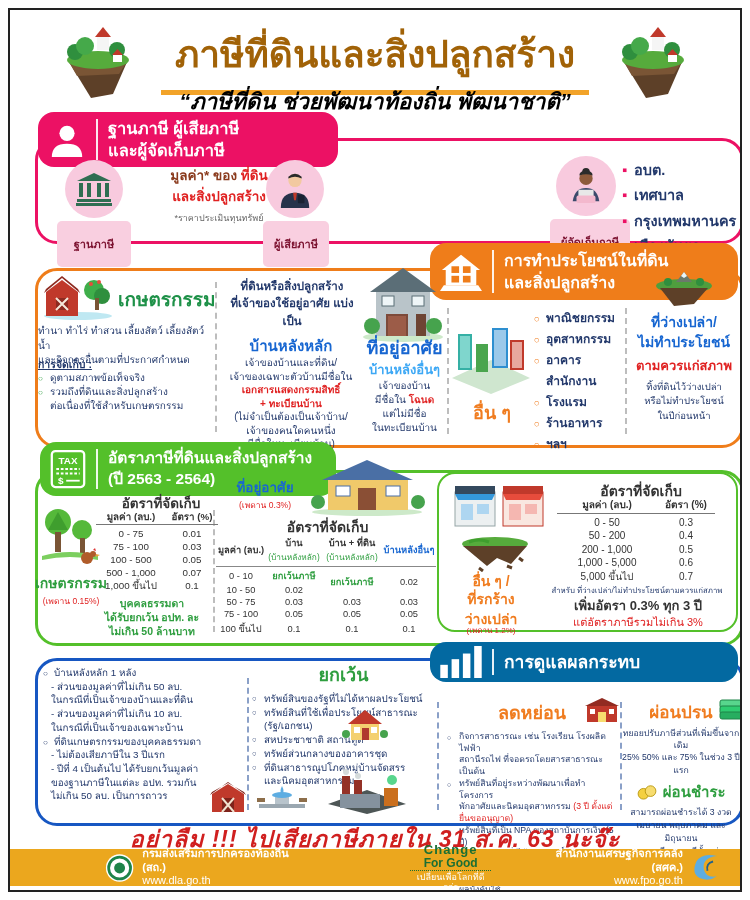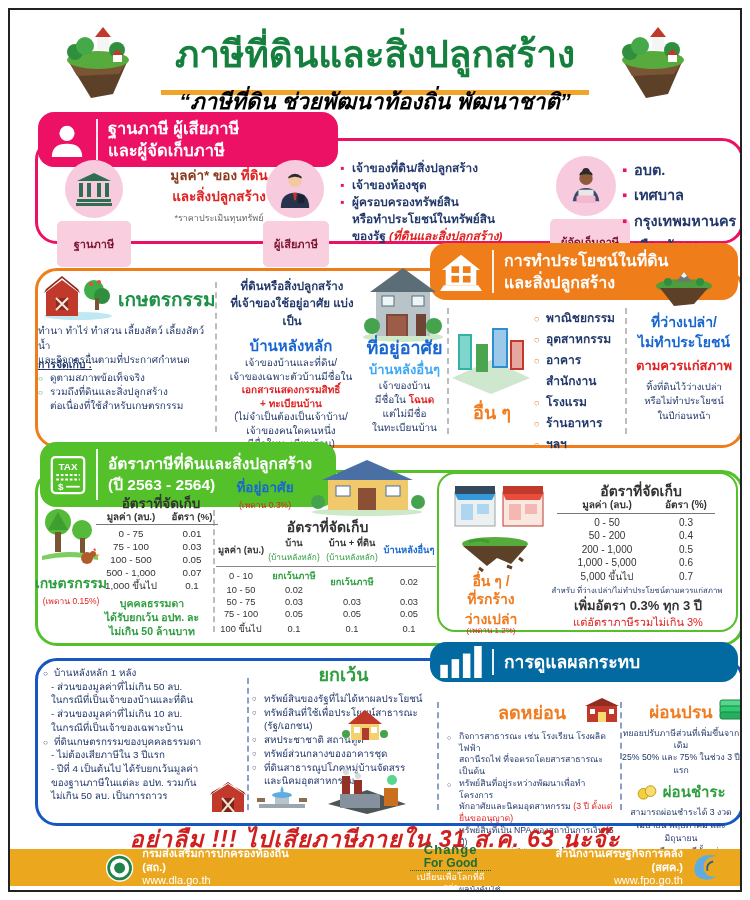--- a/index.html
+++ b/index.html
@@ -32,21 +32,21 @@
   ul.grnb li::before{content:"○";color:#2e9e3f;font-size:.8em;top:2px;}
   ul.navyb li::before{content:"○";color:#22386b;font-size:.8em;top:2px;}
   .cb{position:relative;padding-left:11px;}
   .cb::before{content:"○";position:absolute;left:0;top:2px;font-size:8px;color:#22386b;}
   .sub{padding-left:8px;white-space:pre-line;}
   .grid2{display:grid;text-align:center;}
   .grid2 .h{font-weight:bold;border-bottom:1px solid #777;padding-bottom:1px;margin-bottom:2px;}
   table.rtab{border-collapse:collapse;width:100%;font-size:9.3px;text-align:center;}
   table.rtab td{padding:1px 0;}
   table.rtab tr.hd td{font-weight:bold;border-bottom:1px solid #888;padding-bottom:2px;}
-  .title{display:inline-block;font-size:37px;font-weight:800;color:#15803d;border-bottom:5px solid #f2a329;padding:0 14px 7px;}
+  .title{display:inline-block;font-size:37px;font-weight:800;color:#a16207;border-bottom:5px solid #f2a329;padding:0 14px 7px;}
   .subtitle{font-size:22px;font-weight:bold;font-style:italic;color:#000000;}
   .reminder{font-size:23px;font-weight:800;font-style:italic;color:#d01f1f;letter-spacing:1px;}
   .goldbar{position:absolute;left:0;right:0;bottom:4px;height:37px;background:#eba71e;display:flex;align-items:center;gap:34px;}
 </style>
 </head>
 <body>
 
 <div class="frame">
 
   <svg class="abs" style="left:45px;top:14px" width="85" height="82" viewBox="0 0 85 82">
@@ -108,27 +108,20 @@
   <div class="circ" style="left:256px;top:150px;width:58px;height:58px">
     <svg width="36" height="38" viewBox="0 0 38 40">
       <circle cx="19" cy="11" r="7" fill="#f2c9a0"></circle>
         <path d="M12 7 Q19 1 26 7 L26 9 Q19 5 12 9 Z" fill="#2b2b2b"></path>
       <path d="M4 40 Q4 24 19 24 Q34 24 34 40 Z" fill="#27324b"></path>
         <path d="M17 24 L21 24 L20 32 L18 32 Z" fill="#c0392b"></path>
       <rect x="22" y="26" width="7" height="9" rx="1" fill="#1a2233"></rect>
     </svg>
   </div>
   <div class="tag" style="left:253px;top:211px;width:66px">ผู้เสียภาษี</div>
-  <ul class="blist pinkb abs navy" style="left:330px;top:150px;width:195px;font-size:11.8px;font-weight:bold;line-height:1.45">
-    <li><span>เจ้าของที่ดิน/สิ่งปลูกสร้าง</span></li>
-    <li><span>เจ้าของห้องชุด</span></li>
-    <li><span class="pre">ผู้ครอบครองทรัพย์สิน
-หรือทำประโยชน์ในทรัพย์สิน</span><br>
-      <span>ของรัฐ </span><span class="red" style="font-style:italic">(ที่ดินและสิ่งปลูกสร้าง)</span></li>
-  </ul>
   <div class="circ" style="left:546px;top:146px;width:60px;height:60px">
     <svg width="38" height="38" viewBox="0 0 40 40">
       <circle cx="20" cy="5" r="4" fill="#2b2b2b"></circle>
         <circle cx="20" cy="12" r="7" fill="#8d5a3b"></circle>
       <path d="M13 9 Q13 4 20 4 Q27 4 27 9 Q20 6 13 9Z" fill="#2b2b2b"></path>
       <path d="M6 36 Q8 22 20 22 Q32 22 34 36 Z" fill="#3c4a6b"></path>
       <rect x="12" y="24" width="16" height="7" rx="1" fill="#e8e8e8"></rect>
         <rect x="10" y="30" width="20" height="8" rx="2" fill="#f3b8cd"></rect>
     </svg>
   </div>
@@ -248,21 +241,21 @@
     </svg>
     <div class="pre b blu" style="font-size:14px;line-height:1.45">ที่ว่างเปล่า/
 ไม่ทำประโยชน์</div>
     <div class="b red" style="font-size:13px;margin-top:2px">ตามควรแก่สภาพ</div>
     <div class="pre navy" style="font-size:9.5px;line-height:1.55;margin-top:4px">ทิ้งที่ดินไว้ว่างเปล่า
 หรือไม่ทำประโยชน์
 ในปีก่อนหน้า</div>
   </div>
 
   <div class="box" style="left:25px;top:460px;width:703px;height:170px;border:3px solid #54c02a"></div>
-  <div class="pill" style="left:30px;top:432px;width:296px;height:65px;background:#54c02a">
+  <div class="pill" style="left:30px;top:432px;width:296px;height:54px;background:#54c02a">
     <svg width="36" height="42" viewBox="0 0 40 44">
       <rect x="2" y="2" width="36" height="40" rx="4" fill="none" stroke="#fff" stroke-width="2.5"></rect>
       <text x="20" y="16" text-anchor="middle" font-size="11" font-weight="bold" fill="#fff">TAX</text>
       <line x1="7" y1="22" x2="33" y2="22" stroke="#fff" stroke-width="2" stroke-dasharray="3 2"></line>
       <line x1="7" y1="27" x2="33" y2="27" stroke="#fff" stroke-width="2" stroke-dasharray="3 2"></line>
       <text x="9" y="39" font-size="11" font-weight="bold" fill="#fff">$</text>
       <line x1="18" y1="35" x2="33" y2="35" stroke="#fff" stroke-width="2"></line>
     </svg>
     <div class="psep"></div>
     <div class="pre" style="font-size:15.5px;line-height:1.35">อัตราภาษีที่ดินและสิ่งปลูกสร้าง

